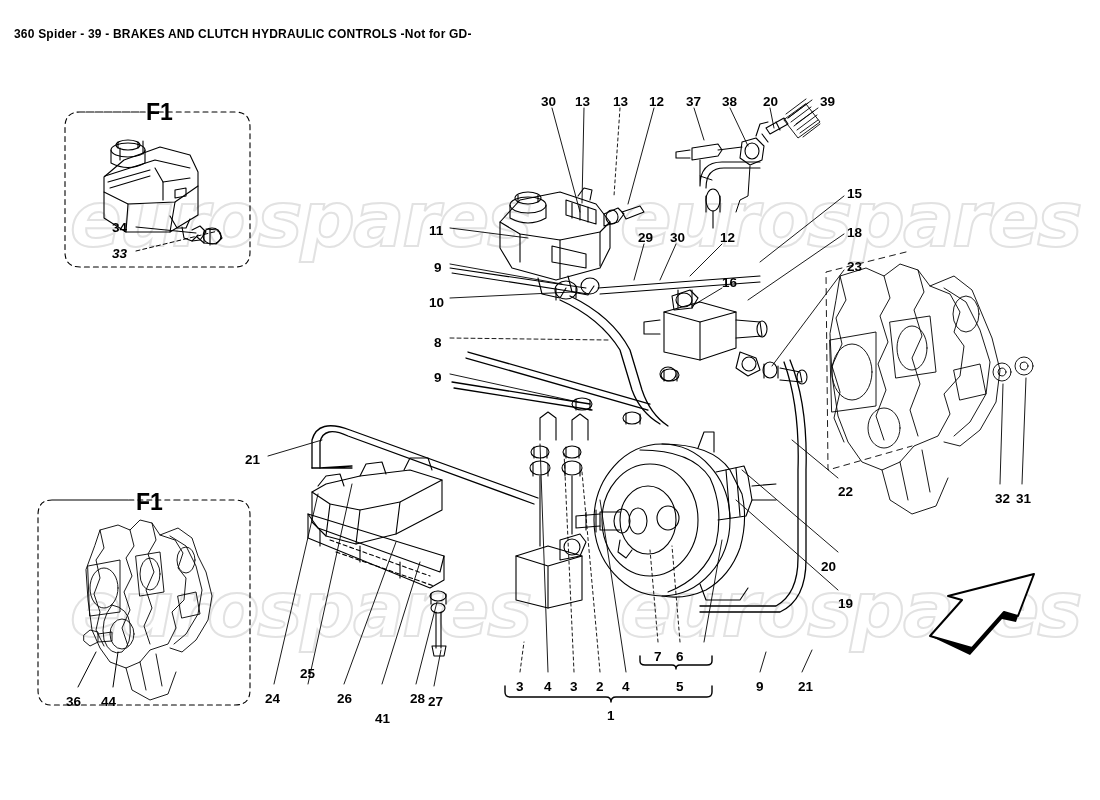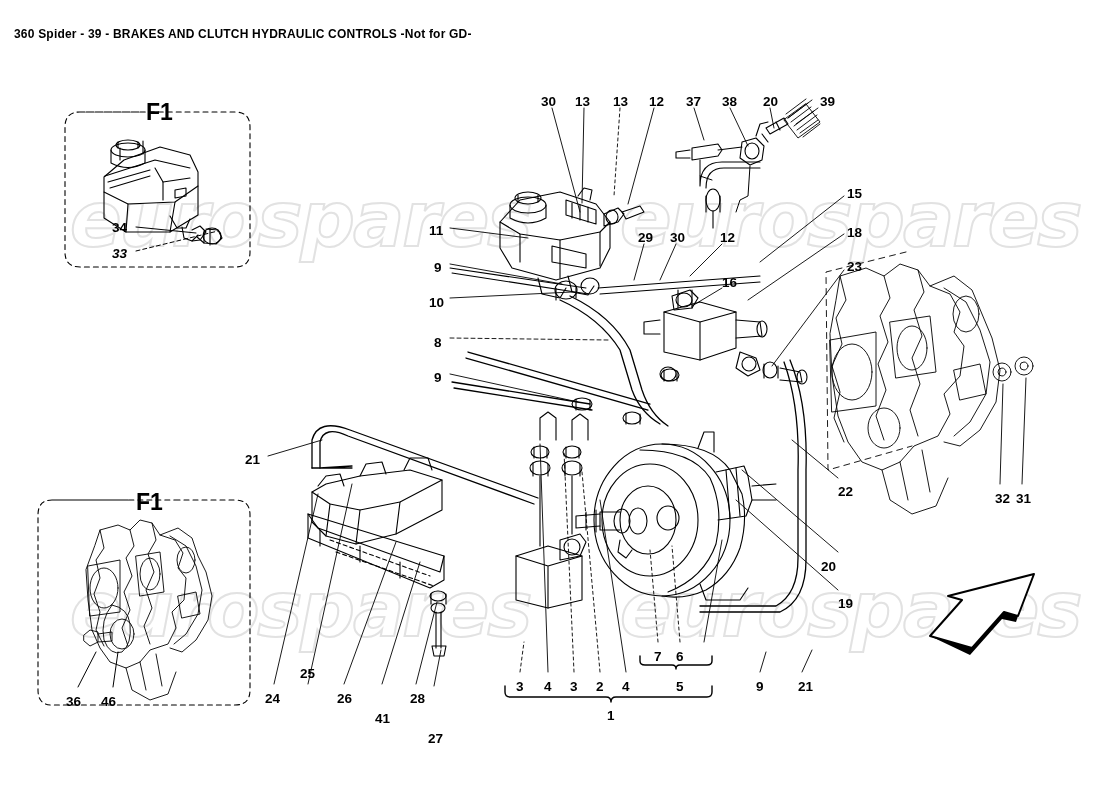--- a/index.html
+++ b/index.html
@@ -373,21 +373,21 @@
 
     </g>
   </svg>
 
   <div class="f1" style="left:146px;top:99px;">F1</div>
   <div class="f1" style="left:136px;top:489px;">F1</div>
 
   <div class="lbl" style="left:112px;top:221px;">34</div>
   <div class="lbl" style="left:112px;top:247px;font-style:italic;">33</div>
   <div class="lbl" style="left:66px;top:695px;">36</div>
-  <div class="lbl" style="left:101px;top:695px;">46</div>
+  <div class="lbl" style="left:101px;top:695px;">44</div>
 
   <div class="lbl" style="left:541px;top:95px;">30</div>
   <div class="lbl" style="left:575px;top:95px;">13</div>
   <div class="lbl" style="left:613px;top:95px;">13</div>
   <div class="lbl" style="left:649px;top:95px;">12</div>
   <div class="lbl" style="left:686px;top:95px;">37</div>
   <div class="lbl" style="left:722px;top:95px;">38</div>
   <div class="lbl" style="left:763px;top:95px;">20</div>
   <div class="lbl" style="left:820px;top:95px;">39</div>
 
@@ -409,21 +409,21 @@
   <div class="lbl" style="left:821px;top:560px;">20</div>
   <div class="lbl" style="left:838px;top:597px;">19</div>
   <div class="lbl" style="left:995px;top:492px;">32</div>
   <div class="lbl" style="left:1016px;top:492px;">31</div>
 
   <div class="lbl" style="left:265px;top:692px;">24</div>
   <div class="lbl" style="left:300px;top:660px;margin-top:7px;">25</div>
   <div class="lbl" style="left:337px;top:692px;">26</div>
   <div class="lbl" style="left:375px;top:712px;">41</div>
   <div class="lbl" style="left:410px;top:692px;">28</div>
-  <div class="lbl" style="left:428px;top:732px;">27</div>
+  <div class="lbl" style="left:428px;top:695px;">27</div>
 
   <div class="lbl" style="left:516px;top:680px;">3</div>
   <div class="lbl" style="left:544px;top:680px;">4</div>
   <div class="lbl" style="left:570px;top:680px;">3</div>
   <div class="lbl" style="left:596px;top:680px;">2</div>
   <div class="lbl" style="left:622px;top:680px;">4</div>
   <div class="lbl" style="left:676px;top:680px;">5</div>
   <div class="lbl" style="left:654px;top:650px;">7</div>
   <div class="lbl" style="left:676px;top:650px;">6</div>
   <div class="lbl" style="left:607px;top:709px;">1</div>

